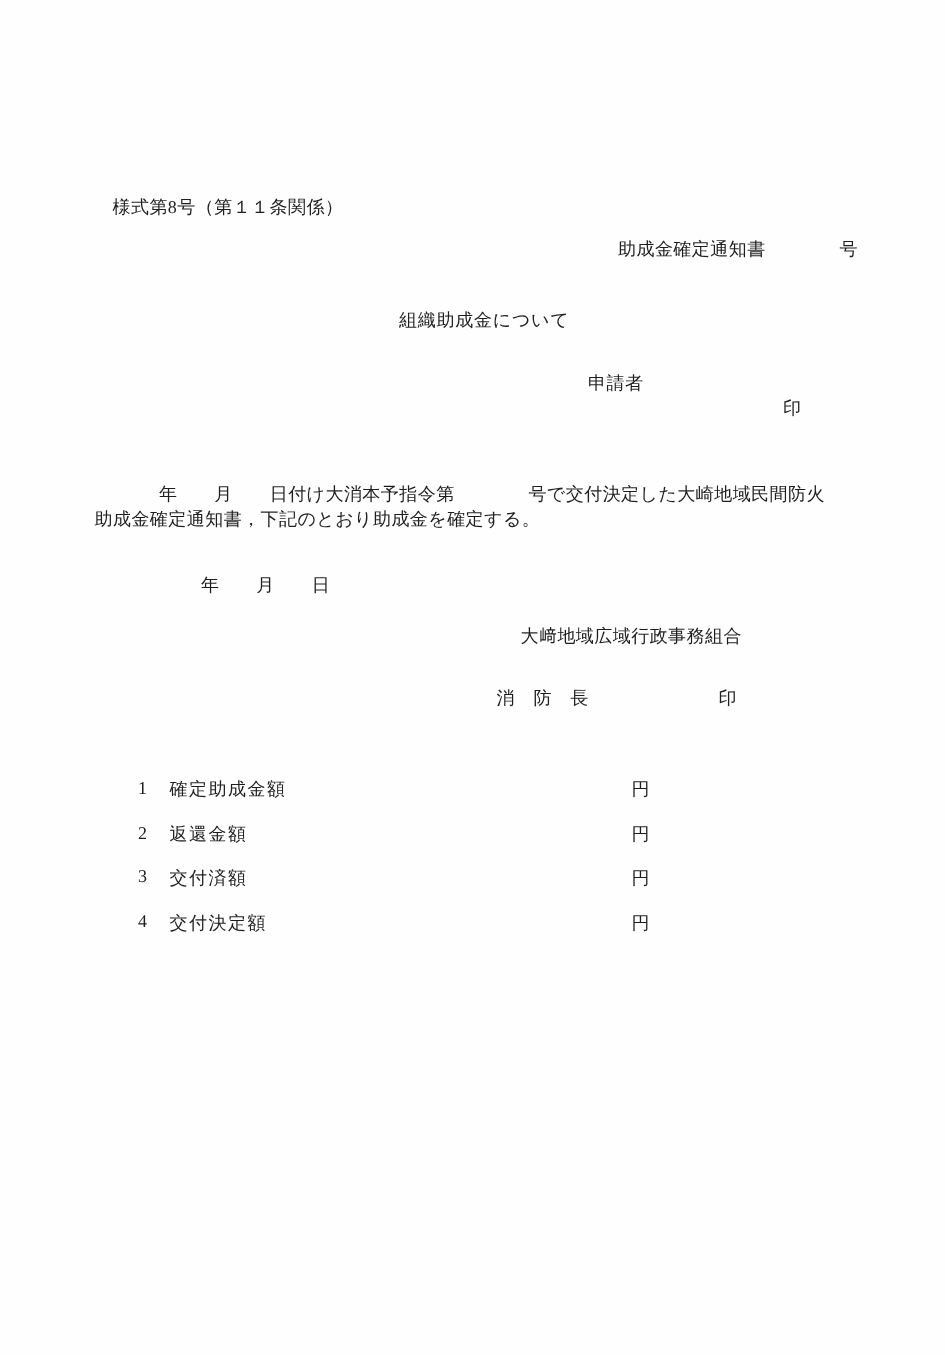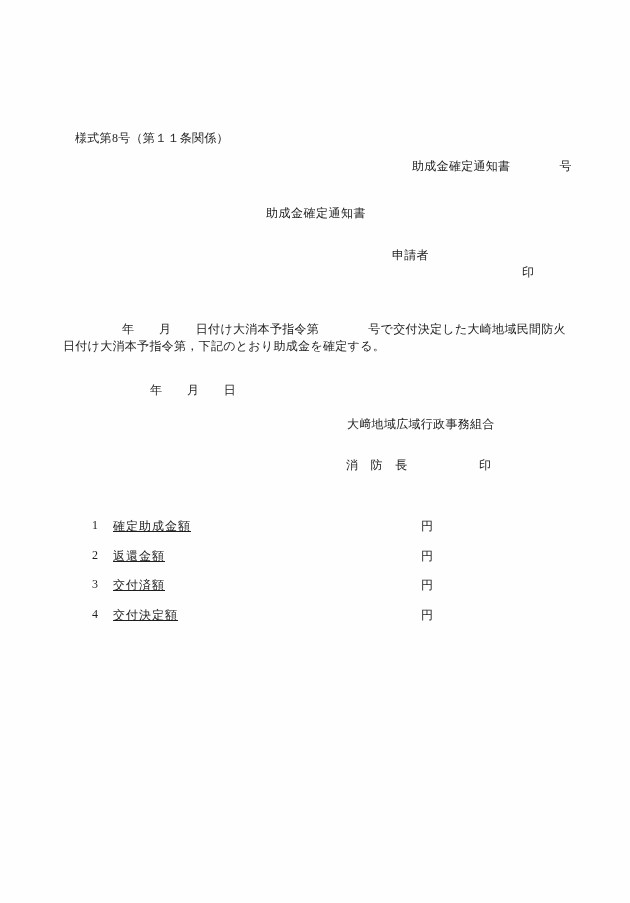--- a/index.html
+++ b/index.html
@@ -28,47 +28,47 @@
   .doc-title {
     letter-spacing: 0.5px;
   }
   .row {
     position: absolute;
     left: 0;
     width: 100%;
     height: 16px;
   }
   .row .no    { position: absolute; left: 92px;  white-space: pre; }
-  .row .label { position: absolute; left: 113px; white-space: pre; letter-spacing: 1px; text-decoration: underline; }
+  .row .label { position: absolute; left: 113px; white-space: pre; letter-spacing: 1px; }
   .row .unit  { position: absolute; left: 421px; white-space: pre; }
 </style>
 </head>
 <body>
 
 <div class="page">
 
   <div class="line" style="left:75px; top:131px">様式第8号（第１１条関係）</div>
 
   <div class="line" style="left:412px; top:159px">助成金確定通知書　　　　号</div>
 
-  <div class="line doc-title" style="left:266px; top:206px">助成金確定通知書</div>
+  <div class="line doc-title" style="left:266px; top:206px">組織助成金について</div>
 
   <div class="line" style="left:392px; top:248px">申請者</div>
 
   <div class="line" style="left:522px; top:265px">印</div>
 
-  <div class="line" style="left:122px; top:322px">年　　月　　日付け大消本予指令第　　　　号で交付決定した大崎地域民間防火</div>
+  <div class="line" style="left:106px; top:322px">年　　月　　日付け大消本予指令第　　　　号で交付決定した大崎地域民間防火</div>
 
-  <div class="line" style="left:63px; top:339px">日付け大消本予指令第，下記のとおり助成金を確定する。</div>
+  <div class="line" style="left:63px; top:339px">助成金確定通知書，下記のとおり助成金を確定する。</div>
 
-  <div class="line" style="left:150px; top:383px">年　　月　　日</div>
+  <div class="line" style="left:134px; top:383px">年　　月　　日</div>
 
   <div class="line" style="left:347px; top:417px">大﨑地域広域行政事務組合</div>
 
-  <div class="line" style="left:346px; top:458px">消　防　長</div>
+  <div class="line" style="left:331px; top:458px">消　防　長</div>
 
   <div class="line" style="left:479px; top:458px">印</div>
 
   <div class="row" style="top:518px">
     <span class="no">1</span>
     <span class="label">確定助成金額</span>
     <span class="unit">円</span>
   </div>
 
   <div class="row" style="top:548px">

